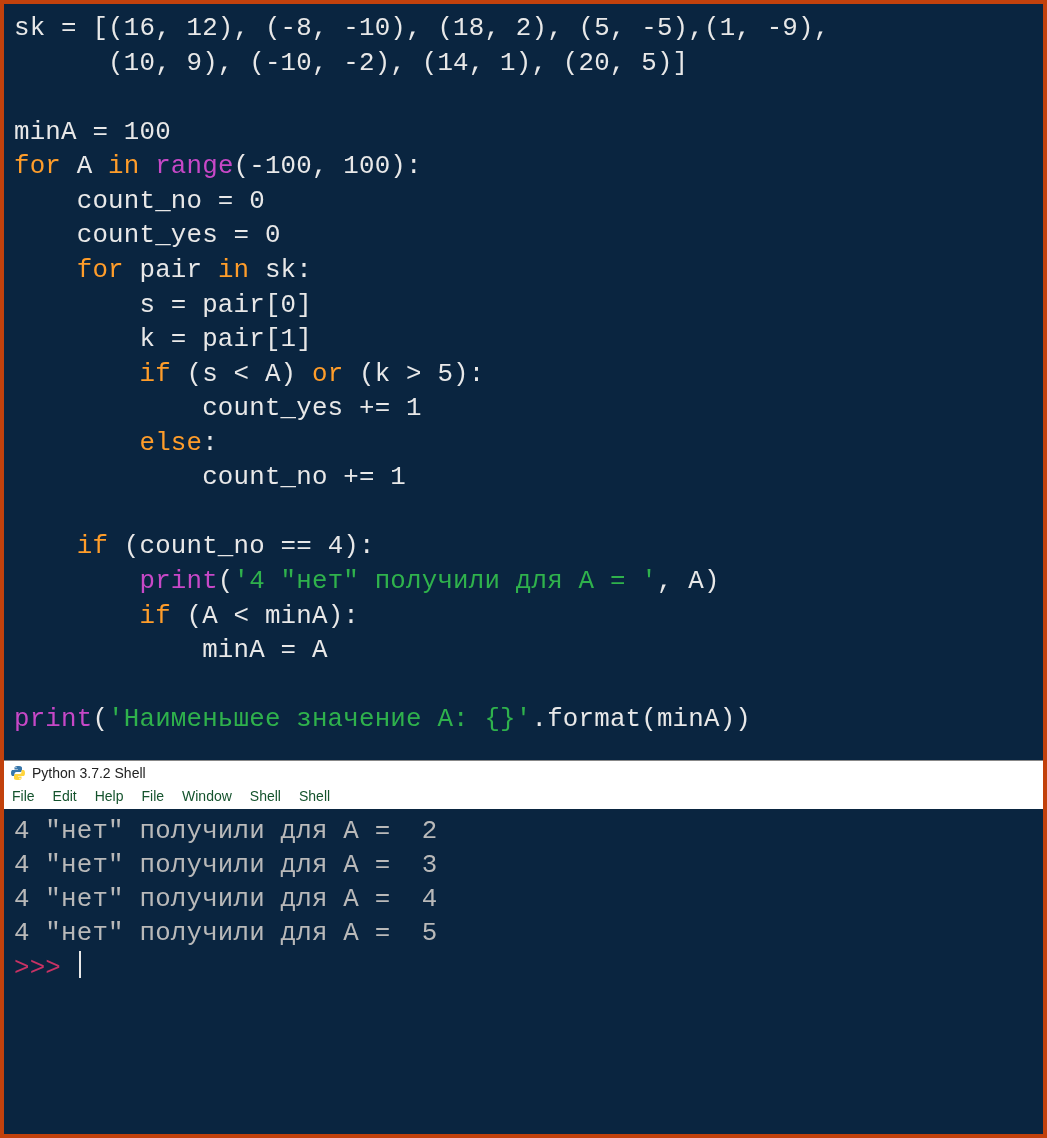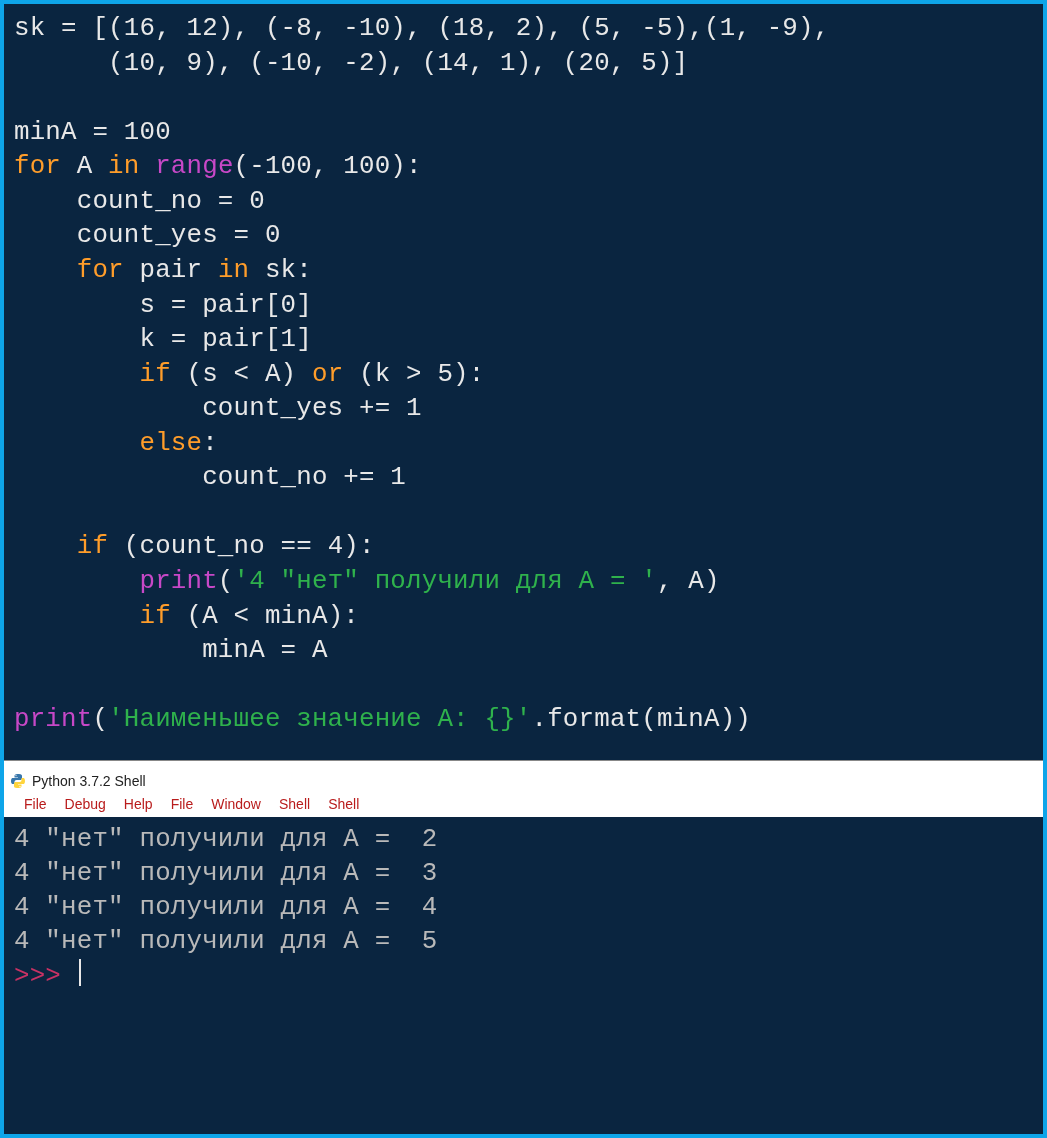--- a/index.html
+++ b/index.html
@@ -3,21 +3,21 @@
 <meta charset="utf-8">
 <style>
   * { box-sizing: border-box; }
   html, body {
     margin: 0; padding: 0;
     width: 1047px;
     font-family: Consolas, "Courier New", monospace;
   }
   .frame {
     width: 1047px; height: 1138px;
-    border: 4px solid #0ea5e9;
+    border: 4px solid #c2410c;
     display: flex; flex-direction: column;
     background: #0a2540;
   }
   
   .editor {
     background: #0a2540;
     color: #e8e8e8;
     font-size: 25.8px;
     line-height: 1.34;
     padding: 8px 10px 22px 10px;
@@ -31,31 +31,31 @@
   .shell-chrome {
     background: #ffffff;
     border-top: 1px solid #888;
   }
   .shell-title {
     display: flex; align-items: center;
     gap: 6px;
     font-family: "Segoe UI", Tahoma, sans-serif;
     font-size: 14px;
     color: #222;
-    padding: 12px 8px 4px 6px;
+    padding: 4px 8px 4px 6px;
   }
   .shell-title .icon {
     width: 16px; height: 16px;
   }
   .shell-menubar {
     display: flex; gap: 18px;
     font-family: "Segoe UI", Tahoma, sans-serif;
     font-size: 14px;
-    color: #b91c1c;
-    padding: 3px 8px 5px 20px;
+    color: #14532d;
+    padding: 3px 8px 5px 8px;
   }
   .shell-menubar span { cursor: default; }
   
   .shell-out {
     background: #0a2540;
     color: #b9b9b9;
     font-size: 25.8px;
     line-height: 1.32;
     padding: 6px 10px 20px 10px;
     white-space: pre;
@@ -81,21 +81,21 @@
   <div class="shell-chrome">
     <div class="shell-title">
       <svg class="icon" viewBox="0 0 32 32">
         <path fill="#3776ab" d="M15 2c-5 0-6 2-6 4v3h7v1H6c-2 0-4 1-4 6s2 6 4 6h3v-4c0-2 1-4 4-4h7c2 0 4-1 4-4V6c0-2-1-4-6-4h-3zm-3 2a1.2 1.2 0 110 2.4 1.2 1.2 0 010-2.4z"></path>
         <path fill="#ffd43b" d="M17 30c5 0 6-2 6-4v-3h-7v-1h10c2 0 4-1 4-6s-2-6-4-6h-3v4c0 2-1 4-4 4h-7c-2 0-4 1-4 4v4c0 2 1 4 6 4h3zm3-2a1.2 1.2 0 110-2.4 1.2 1.2 0 010 2.4z"></path>
       </svg>
       <span>Python 3.7.2 Shell</span>
     </div>
     <div class="shell-menubar" id="menubar">
         <span>File</span>
-        <span>Debug</span>
+        <span>Edit</span>
         <span>Help</span>
         <span>File</span>
         <span>Window</span>
         <span>Shell</span>
         <span>Shell</span>
       </div>
   </div>
 
   <div class="shell-out" id="shellout"><div>4 "нет" получили для A =  2</div><div>4 "нет" получили для A =  3</div><div>4 "нет" получили для A =  4</div><div>4 "нет" получили для A =  5</div><div><span class="prompt">&gt;&gt;&gt; </span><span class="cursor"></span></div></div>
 

